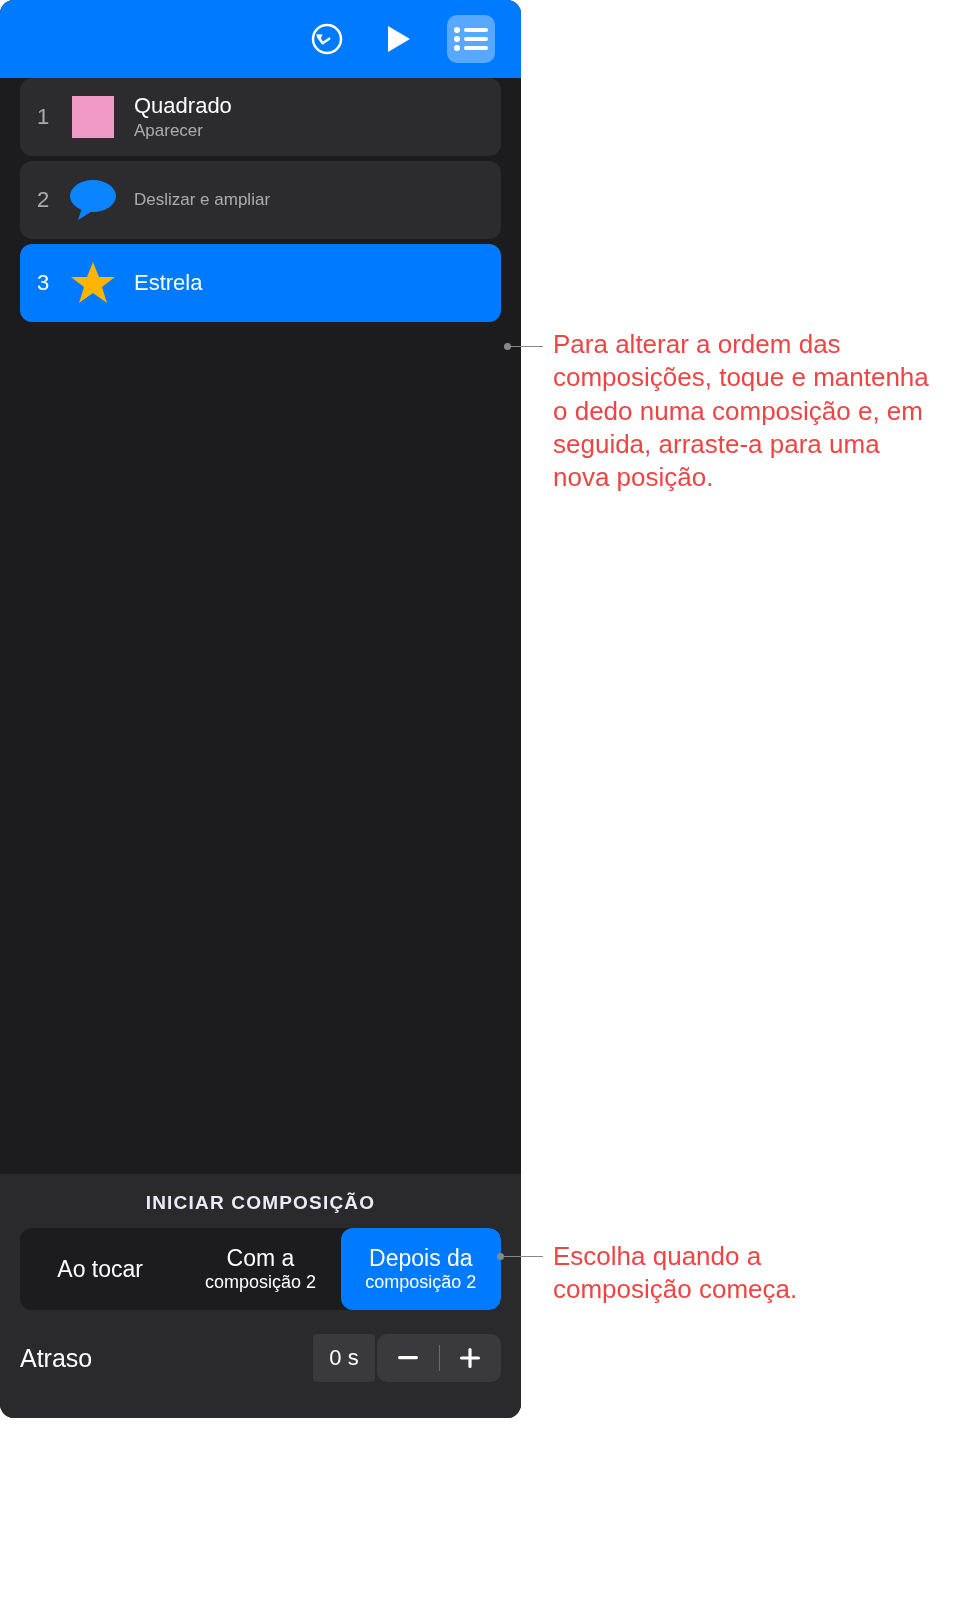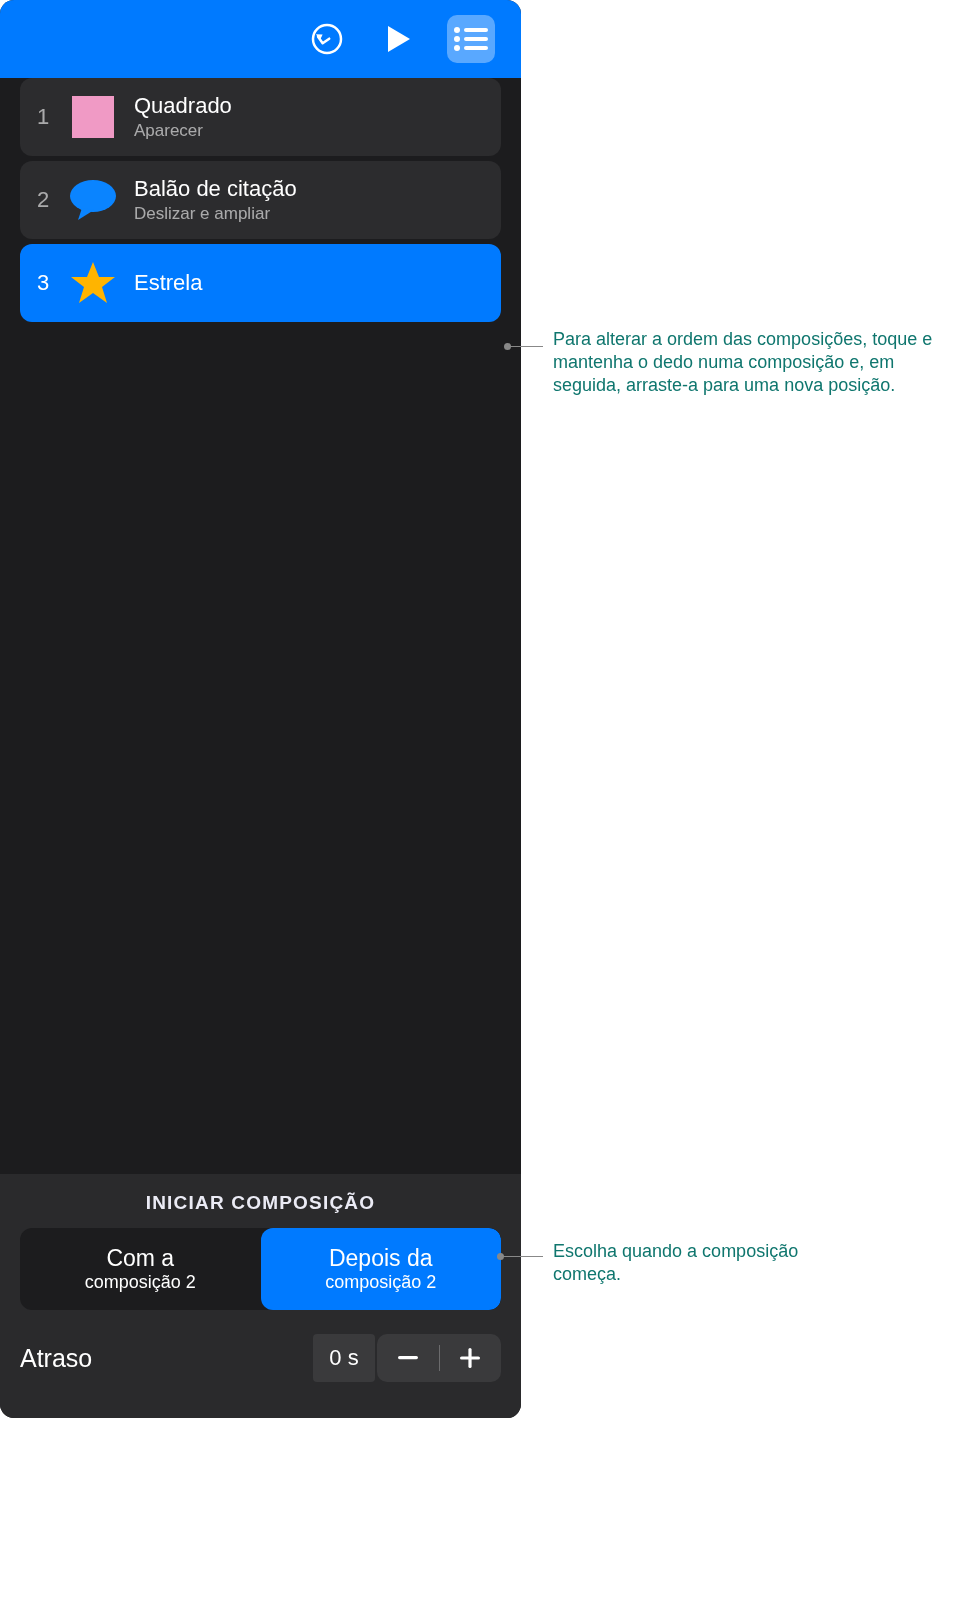--- a/index.html
+++ b/index.html
@@ -28,21 +28,21 @@
     .seg-item { flex: 1; display: flex; flex-direction: column; align-items: center; justify-content: center; color: #fff; }
     .seg-item.sel { background: #007aff; border-radius: 12px; }
     .seg-top { font-size: 23px; line-height: 1.15; }
     .seg-bot { font-size: 18px; line-height: 1.15; margin-top: 1px; }
     .delay-row { display: flex; align-items: center; margin-top: 24px; gap: 2px; }
     .delay-label { font-size: 25px; color: #fff; flex: 1; }
     .delay-val { width: 62px; height: 48px; background: #3a3a3c; border-radius: 4px; color: #fff; display: flex; align-items: center; justify-content: center; font-size: 22px; margin-left: 20px; }
     .stepper { display: flex; background: #3a3a3c; border-radius: 10px; height: 48px; width: 124px; align-items: center; }
     .step-btn { flex: 1; display: flex; align-items: center; justify-content: center; color: #fff; font-size: 28px; }
     .step-div { width: 1px; height: 26px; background: rgba(255,255,255,0.25); }
-    .callout { position: absolute; font-size: 18px; color: #0f766e; line-height: 1.28; max-width: 380px; }
+    .callout { position: absolute; font-size: 26px; color: #ef4444; line-height: 1.28; max-width: 380px; }
     .callout-line { position: absolute; height: 1px; background: #888; }
     .callout-dot { position: absolute; width: 7px; height: 7px; border-radius: 50%; background: #888; }
   </style>
 </head>
 <body>
 
 <div class="panel">
 
   <div class="topbar">
     <div class="topbar-btn">
@@ -85,40 +85,42 @@
     </div>
     <div class="row">
       <div class="row-num">2</div>
       <div class="row-icon">
         <svg width="50" height="44" viewBox="0 0 50 44">
             <ellipse cx="25" cy="18" rx="23" ry="16" fill="#0a84ff"></ellipse>
             <polygon points="14,30 10,42 26,32" fill="#0a84ff"></polygon>
           </svg>
       </div>
       <div class="row-text">
-        <div class="row-title">Balão de citação</div>
         <div class="row-sub">Deslizar e ampliar</div>
       </div>
     </div>
     <div class="row selected">
       <div class="row-num">3</div>
       <div class="row-icon">
         <svg width="48" height="48" viewBox="0 0 48 48">
             <polygon points="24,3 30,18 46,18 33,28 38,44 24,34 10,44 15,28 2,18 18,18" fill="#ffb400"></polygon>
           </svg>
       </div>
       <div class="row-text">
         <div class="row-title">Estrela</div>
       </div>
     </div>
   </div>
 
   <div class="footer">
     <div class="footer-title">INICIAR COMPOSIÇÃO</div>
     <div class="seg">
+      <div class="seg-item">
+        <div class="seg-top">Ao tocar</div>
+      </div>
       <div class="seg-item">
         <div class="seg-top">Com a</div>
         <div class="seg-bot">composição 2</div>
       </div>
       <div class="seg-item sel">
         <div class="seg-top">Depois da</div>
         <div class="seg-bot">composição 2</div>
       </div>
     </div>
     <div class="delay-row">

